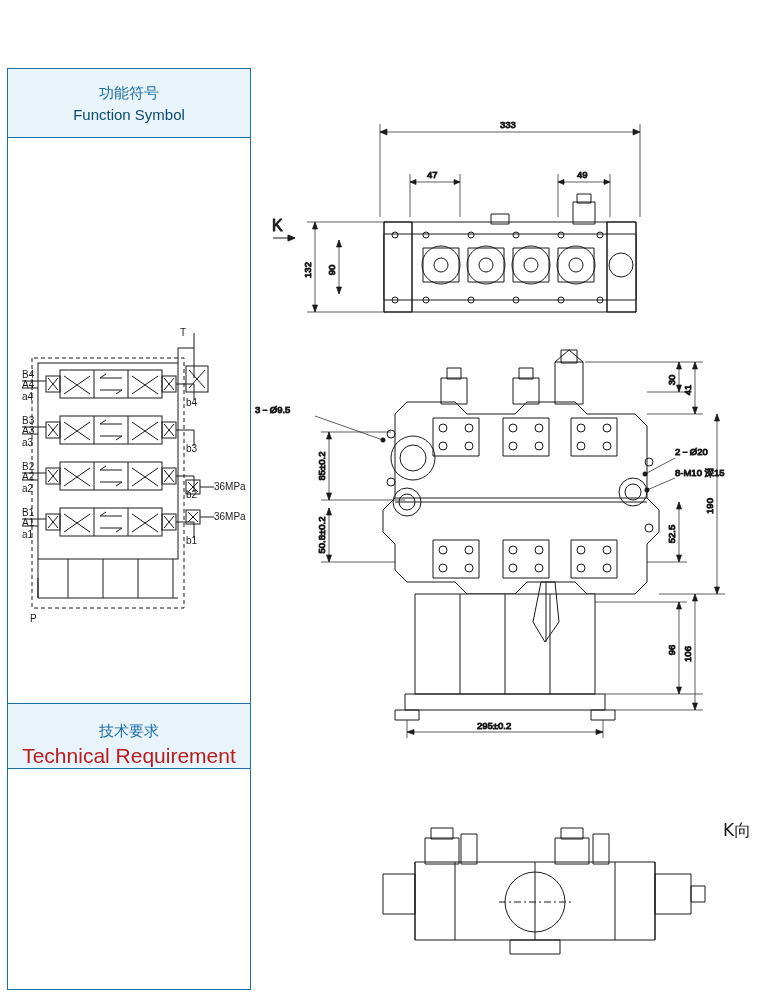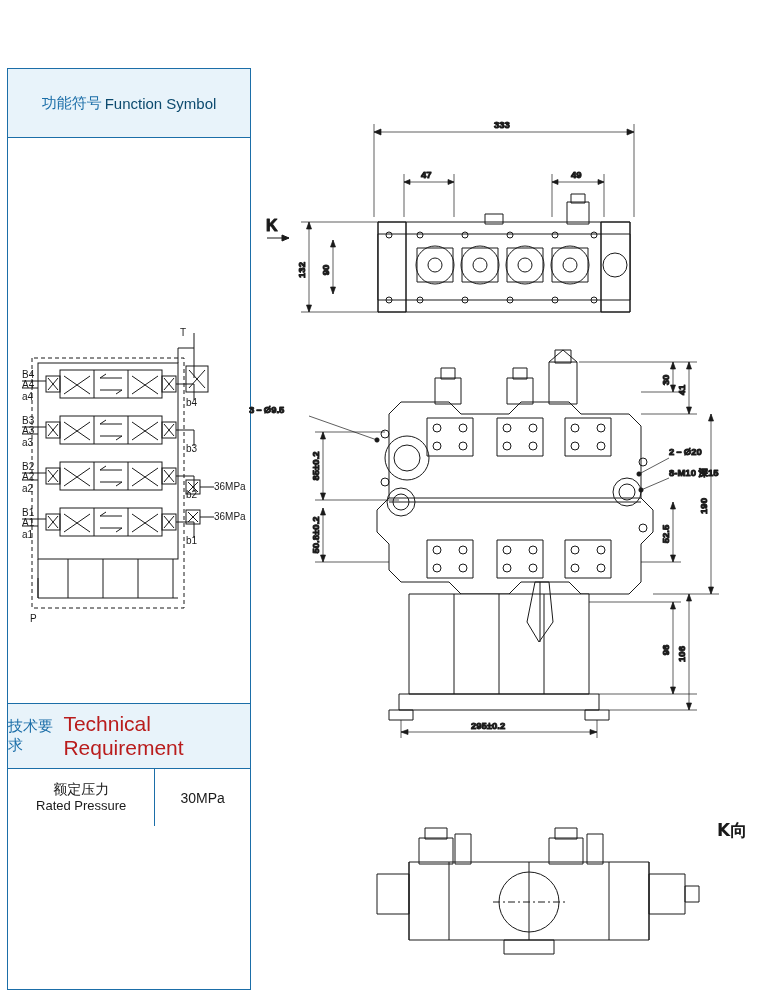--- a/index.html
+++ b/index.html
@@ -31,32 +31,32 @@
   .t-sub{font-size:12px;font-family:"DejaVu Sans",sans-serif;}
 
   
   .leftpanel{
     position:absolute;left:7px;top:68px;width:244px;height:922px;
     border:1px solid #1b6ea8;
     box-sizing:border-box;
   }
   .lp-head{
     height:68px;background:#e8f3fa;border-bottom:1px solid #1b6ea8;
-    display:flex;align-items:center;justify-content:center;
+    display:flex;flex-direction:column;align-items:center;justify-content:center;
     gap:3px;
   }
   .lp-head .cn{font-size:15px;color:#1b6ea8;font-family:"DejaVu Sans",sans-serif;}
   .lp-head .en{font-size:15px;color:#0c4a6e;}
   .lp-sym{
     position:relative;height:565px;border-bottom:1px solid #1b6ea8;
     background:#ffffff;
   }
   .lp-req{
     height:64px;background:#e8f3fa;border-bottom:1px solid #1b6ea8;
-    display:flex;flex-direction:row;align-items:center;justify-content:flex-start;gap:3px;
+    display:flex;flex-direction:column;align-items:center;justify-content:flex-end;gap:3px;
   }
   .lp-req .cn{font-size:15px;color:#1b6ea8;font-family:"DejaVu Sans",sans-serif;}
   .lp-req .en{font-size:21px;color:#b91c1c;}
 
   .spectable{width:100%;border-collapse:collapse;table-layout:fixed;}
   .spectable td{
     border-top:1px solid #1b6ea8;
     border-right:1px solid #1b6ea8;
     height:53px;
     text-align:center;
@@ -67,21 +67,21 @@
   .spectable tr:first-child td{border-top:none;}
   .spectable td:last-child{border-right:none;}
   .spectable .lab{width:58%;}
   .spectable .cn{font-size:14px;font-family:"DejaVu Sans",sans-serif;display:block;}
   .spectable .en{font-size:13px;display:block;}
   .spectable .val-cn{font-size:13px;font-family:"DejaVu Sans",sans-serif;display:block;}
   .spectable .val-en{font-size:12px;display:block;}
   .spectable .val-one{font-size:14px;}
 
   
-  .drawing{position:absolute;left:249px;top:62px;width:500px;height:930px;font-weight:bold;}
+  .drawing{position:absolute;left:255px;top:62px;width:500px;height:930px;}
   svg{display:block;}
   text{font-family:"Liberation Sans",sans-serif;fill:#1a1a1a;}
 
   .kview{
     position:absolute;left:468px;top:757px;font-size:17px;
     font-family:"DejaVu Sans",sans-serif;
   }
 </style>
 </head>
 <body>
@@ -220,29 +220,20 @@
       </svg>
     </div>
 
     <div class="lp-req">
       <span class="cn">技术要求</span>
       <span class="en">Technical Requirement</span>
     </div>
 
     <table class="spectable">
       <tbody>
-          <tr>
-        <td class="lab">
-          <span class="cn">额定压力</span>
-          <span class="en">Rated Pressure</span>
-        </td>
-        <td>
-          <span class="val-one">30MPa</span>
-        </td>
-      </tr>
     </tbody>
       </table>
   </div>
 
   <div class="drawing">
     <svg width="500" height="930" viewBox="0 0 500 930">
       <g fill="none" stroke="#1a1a1a" stroke-width="1" stroke-linejoin="round">
 
         <g stroke-width="0.7">
           <line x1="125" y1="70" x2="385" y2="70"></line>

